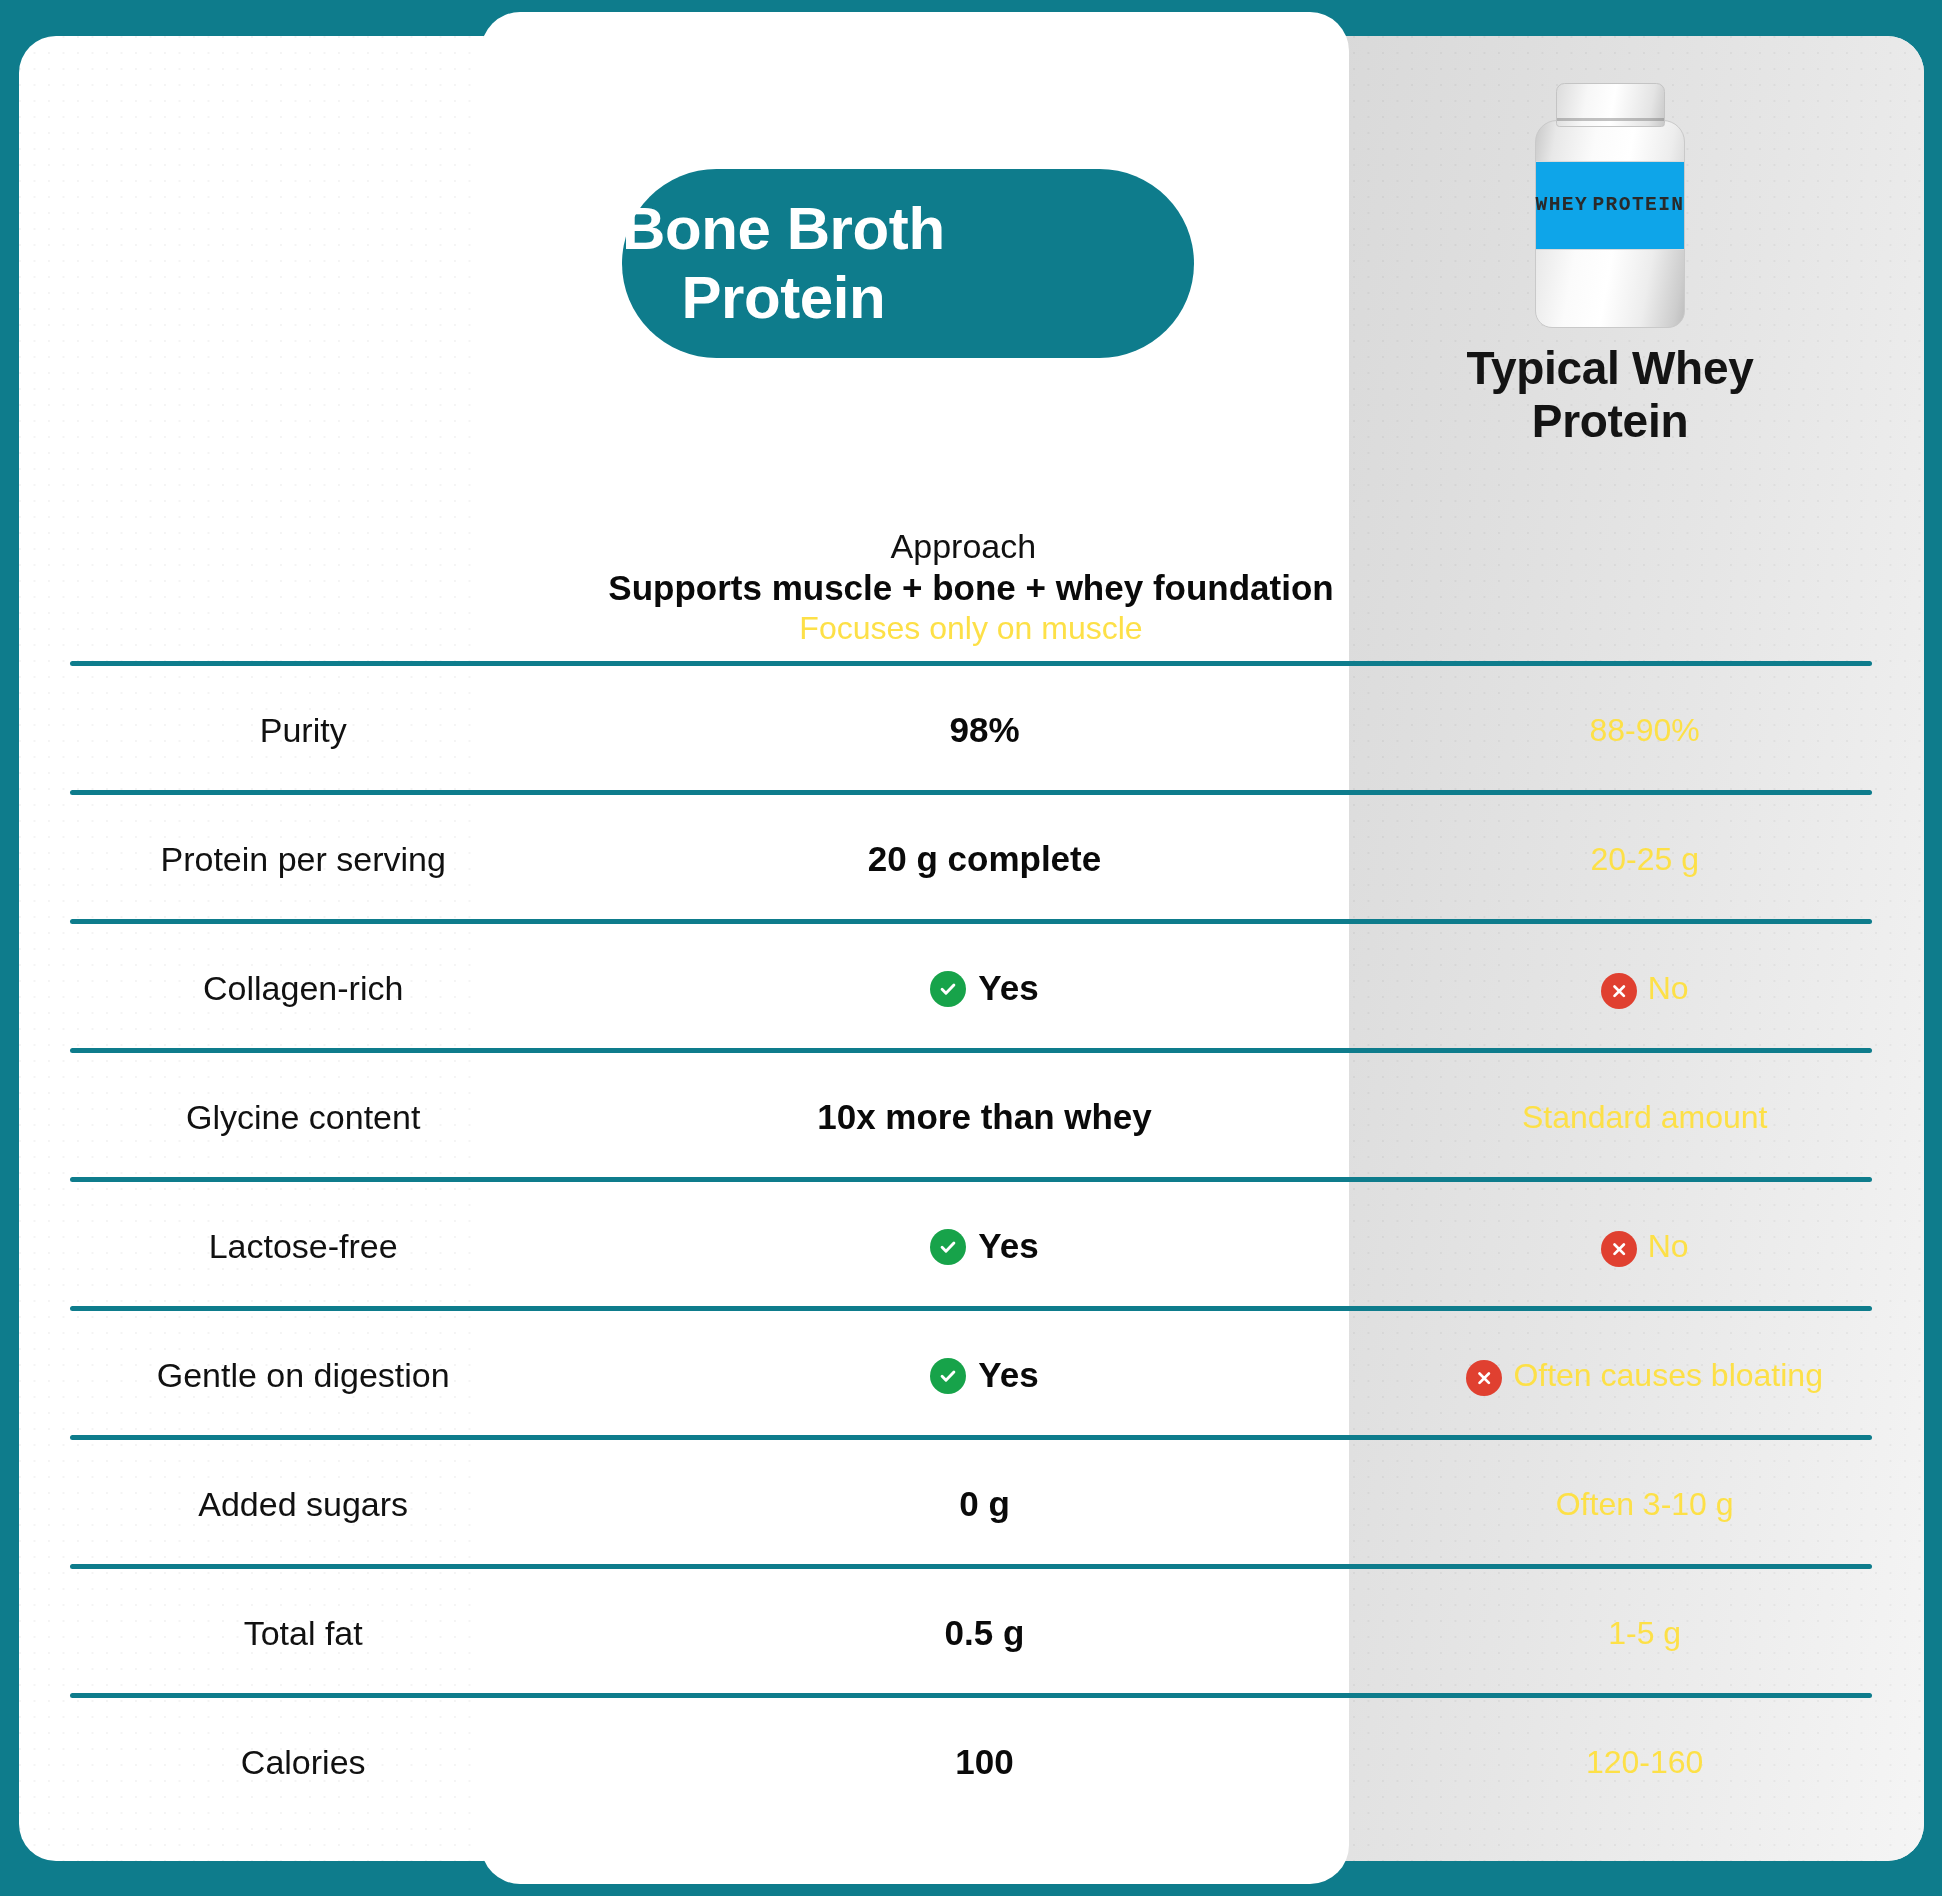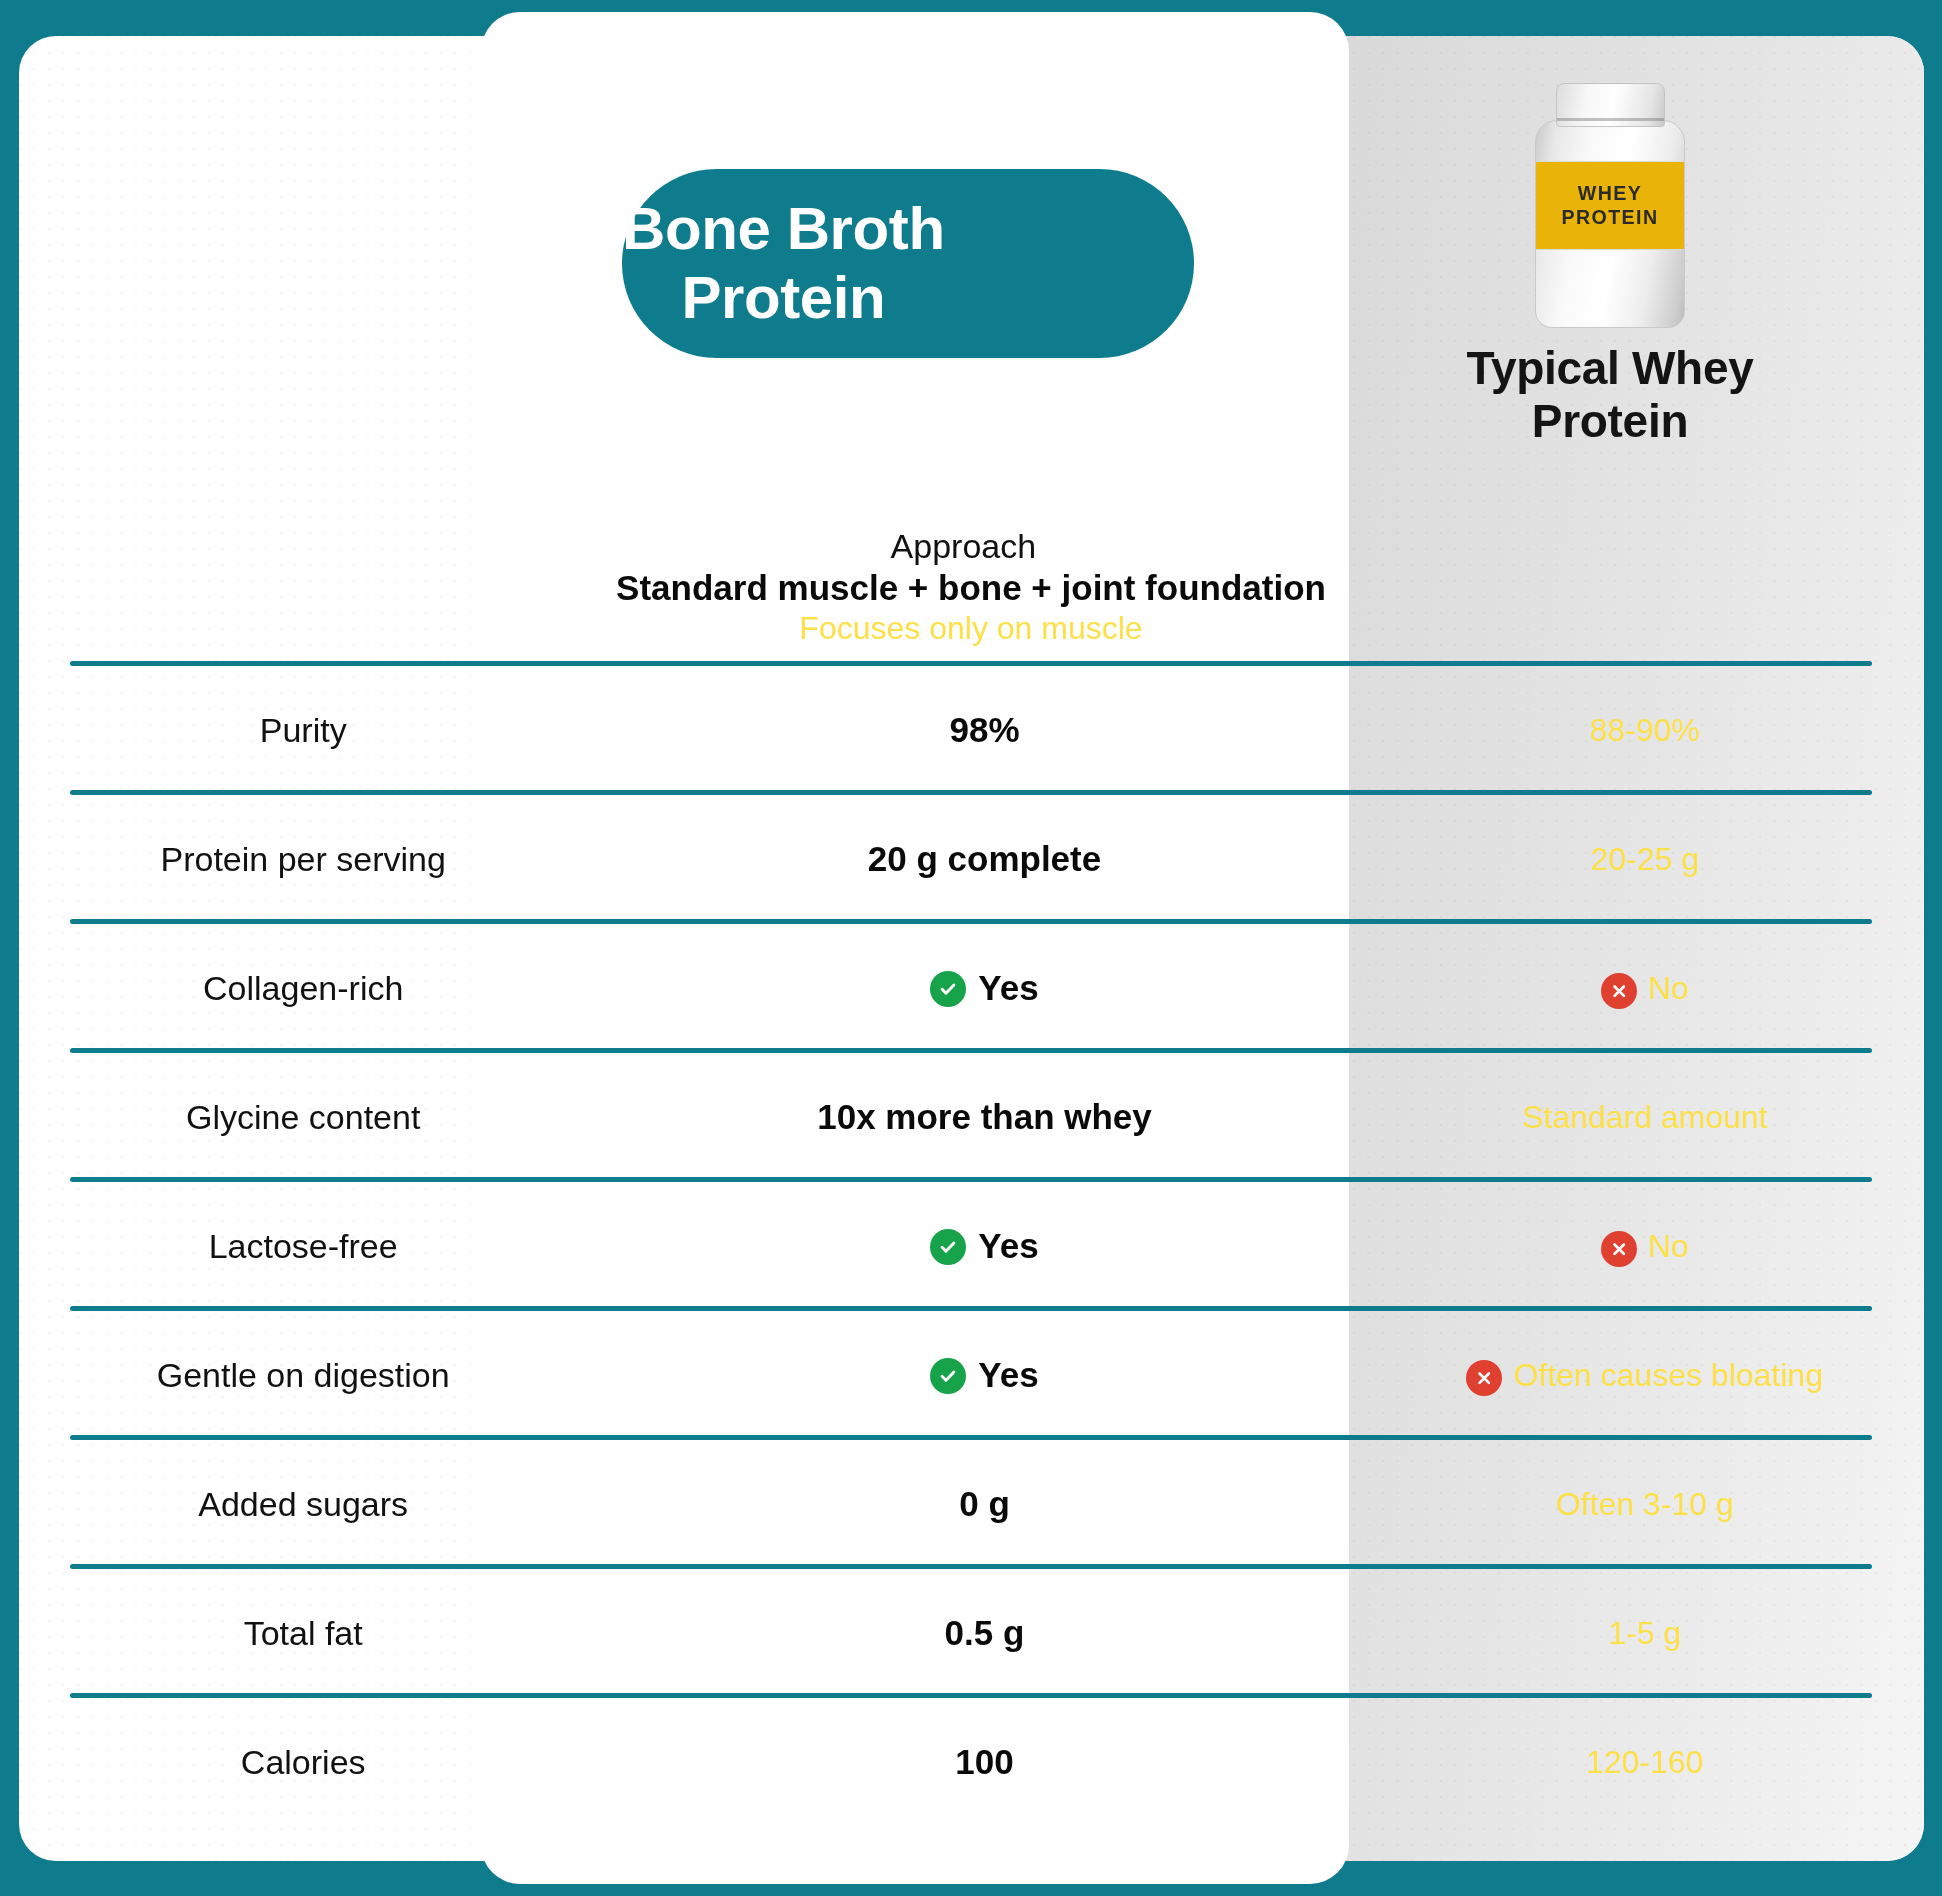--- a/index.html
+++ b/index.html
@@ -141,28 +141,29 @@
        #c8c8c8 0%, #e8e8e8 12%, #fbfbfb 34%,
        #ffffff 54%, #ededed 76%, #cdcdcd 94%, #bdbdbd 100%);
     border: 0.9px solid #c9c9c9;
   }
   #jar-label {
     position: absolute;
     left: 11px;
     top: 80px;
     width: 148px;
     height: 89px;
-    background: #eab308;
+    background: #0ea5e9;
     border-top: 0.9px solid #dadada;
     border-bottom: 0.9px solid #dadada;
     display: flex;
-    flex-direction: column;
+    flex-direction: row;
     align-items: center;
     justify-content: center;
     gap: 4.3px;
+    font-family: Liberation Mono, monospace;
   }
   #jar-label span {
     font-size: 19.6px;
     font-weight: 700;
     color: #2a2a2a;
     letter-spacing: 1.4px;
     line-height: 1;
   }
 
   #whey-header .whey-title {
@@ -282,21 +283,21 @@
       <div class="whey-title">
         <div>Typical Whey</div>
         <div>Protein</div>
       </div>
     </div>
 
     <div id="table">
         <div class="row tall">
           <div class="cell-label">Approach</div>
           <div class="cell-bone">
-            <span>Standard muscle + bone + joint foundation</span>
+            <span>Supports muscle + bone + whey foundation</span>
           </div>
           <div class="cell-whey">
             <span>Focuses only on muscle</span>
           </div>
           <div class="divider"></div>
         </div>
         <div class="row">
           <div class="cell-label">Purity</div>
           <div class="cell-bone">
             <span>98%</span>

